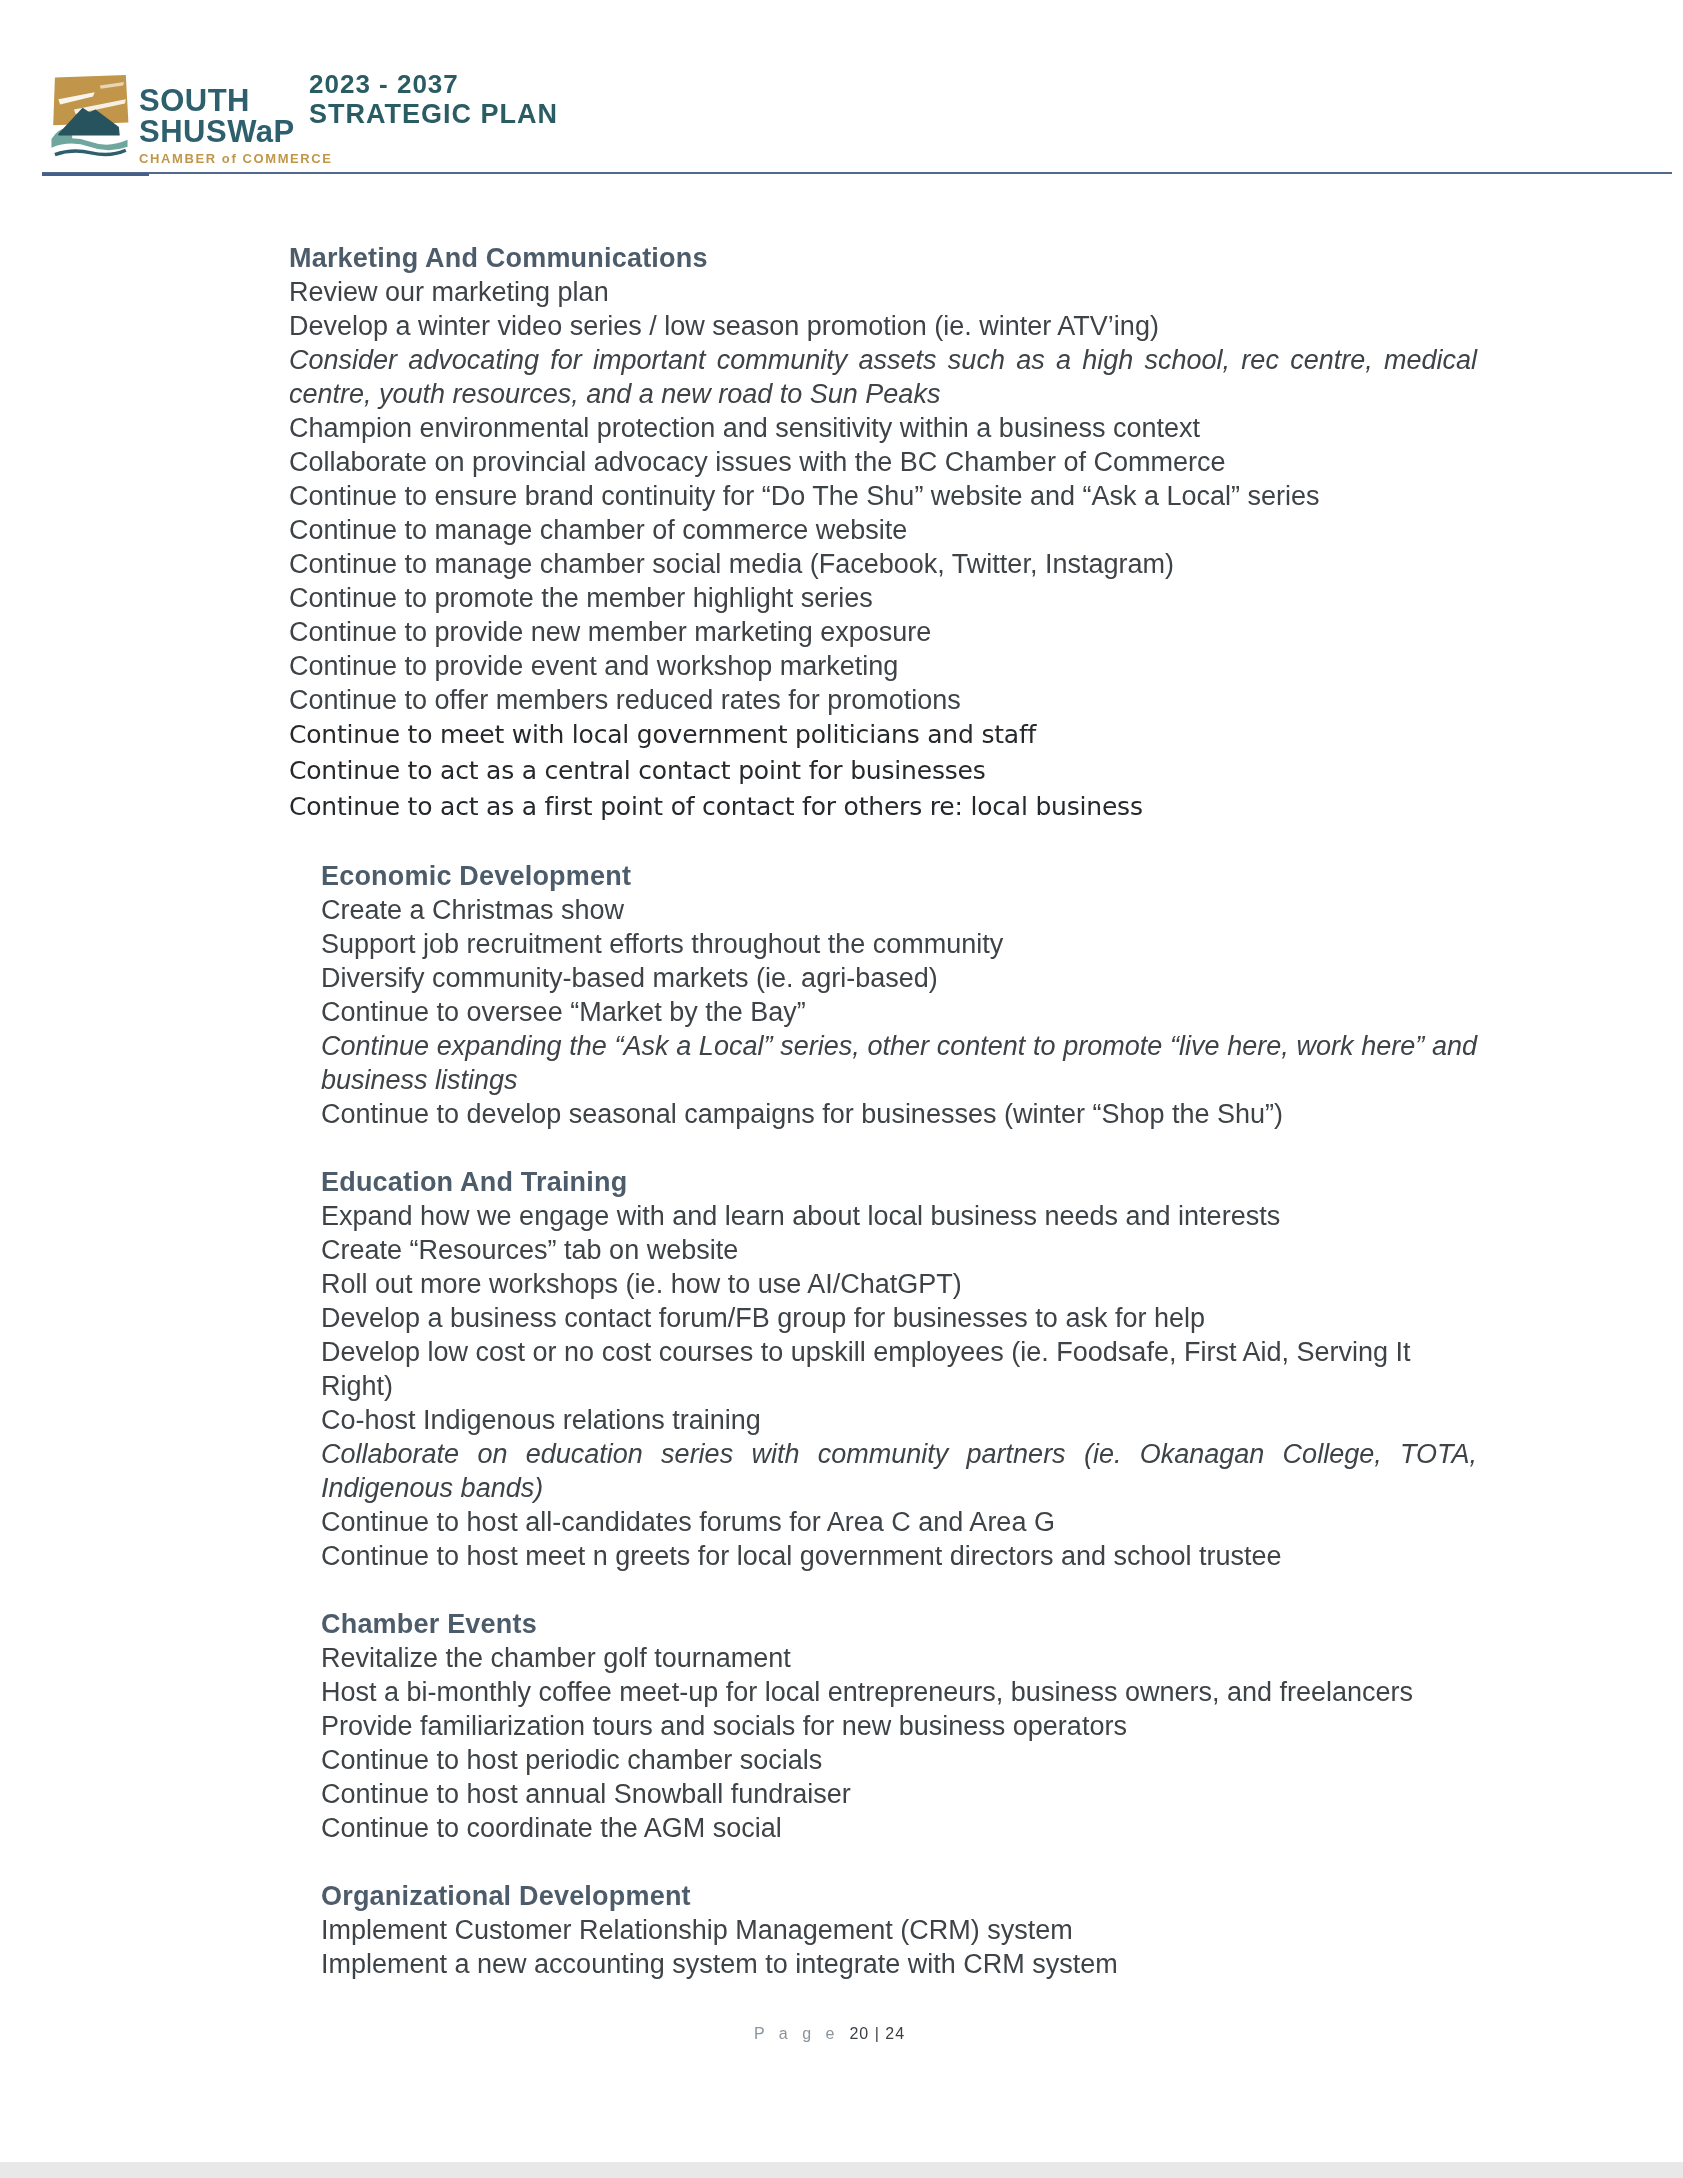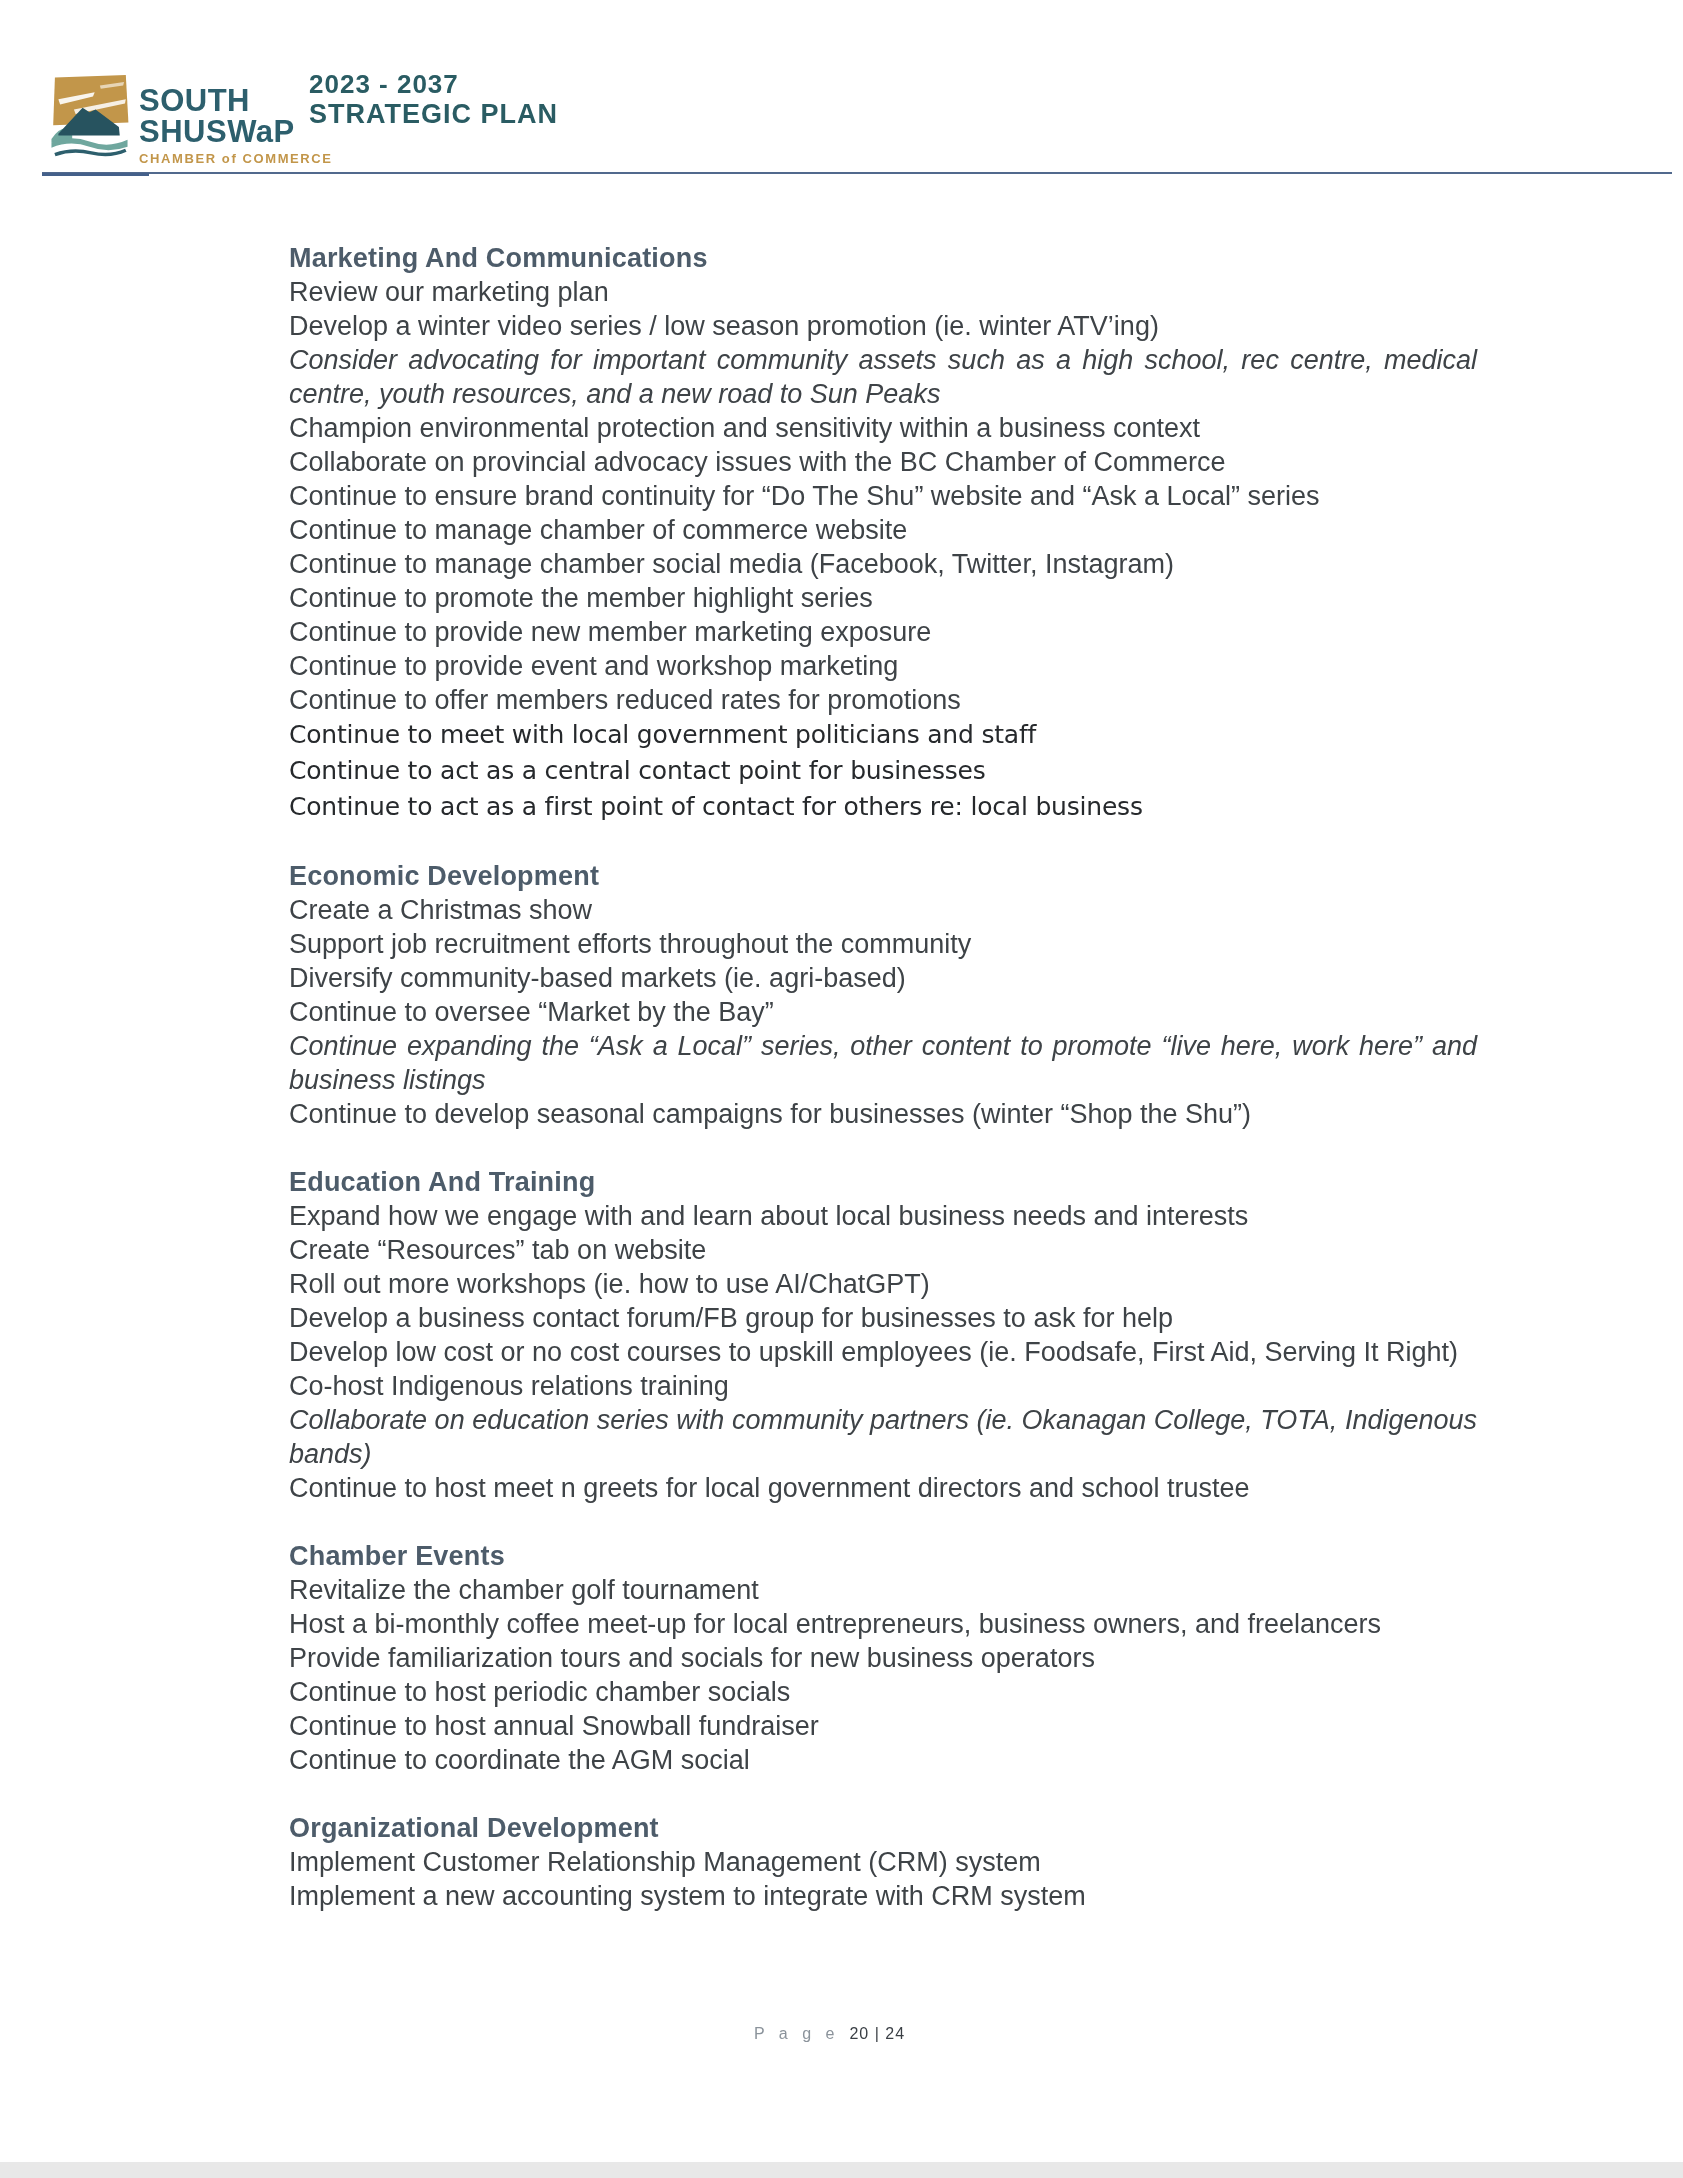--- a/index.html
+++ b/index.html
@@ -30,21 +30,21 @@
     color:#2a5c63;font-weight:bold;font-size:25px;line-height:31px;
   }
   .hdr-rule{position:absolute;left:42px;top:172px;width:1630px;height:2px;background:#51698d;}
   .hdr-rule-seg{position:absolute;left:42px;top:173px;width:107px;height:3px;background:#44608a;}
   
   .content{
     position:absolute;left:289px;top:241px;width:1188px;
     color:#3e4347;font-size:27px;line-height:34px;
   }
   .plan-section{margin:0;}
-  .plan-section + .plan-section{margin-top:34px;}
+  .plan-section + .plan-section{margin-top:34px;margin-left:32px;}
   .sec-heading{
     margin:0;padding:0;
     font-size:27px;line-height:34px;font-weight:bold;color:#4d5c6a;
     letter-spacing:0.2px;
   }
   .item{margin:0;padding:0;}
   .item.justify{text-align:justify;font-style:italic;}
   .item.alt{
     font-family:"DejaVu Sans", sans-serif;
     font-size:25px;line-height:36px;color:#26292c;letter-spacing:-0.2px;
@@ -134,20 +134,21 @@
     <section class="plan-section">
       <h2 class="sec-heading">Education And Training</h2>
       <div class="sec-items">
           <p class="item">Expand how we engage with and learn about local business needs and interests</p>
           <p class="item">Create “Resources” tab on website</p>
           <p class="item">Roll out more workshops (ie. how to use AI/ChatGPT)</p>
           <p class="item">Develop a business contact forum/FB group for businesses to ask for help</p>
           <p class="item">Develop low cost or no cost courses to upskill employees (ie. Foodsafe, First Aid, Serving It Right)</p>
           <p class="item">Co-host Indigenous relations training</p>
           <p class="item justify">Collaborate on education series with community partners (ie. Okanagan College, TOTA, Indigenous bands)</p>
+          <p class="item">Continue to host all-candidates forums for Area C and Area G</p>
           <p class="item">Continue to host meet n greets for local government directors and school trustee</p>
         </div>
     </section>
 
     <section class="plan-section">
       <h2 class="sec-heading">Chamber Events</h2>
       <div class="sec-items">
           <p class="item">Revitalize the chamber golf tournament</p>
           <p class="item">Host a bi-monthly coffee meet-up for local entrepreneurs, business owners, and freelancers</p>
           <p class="item">Provide familiarization tours and socials for new business operators</p>

